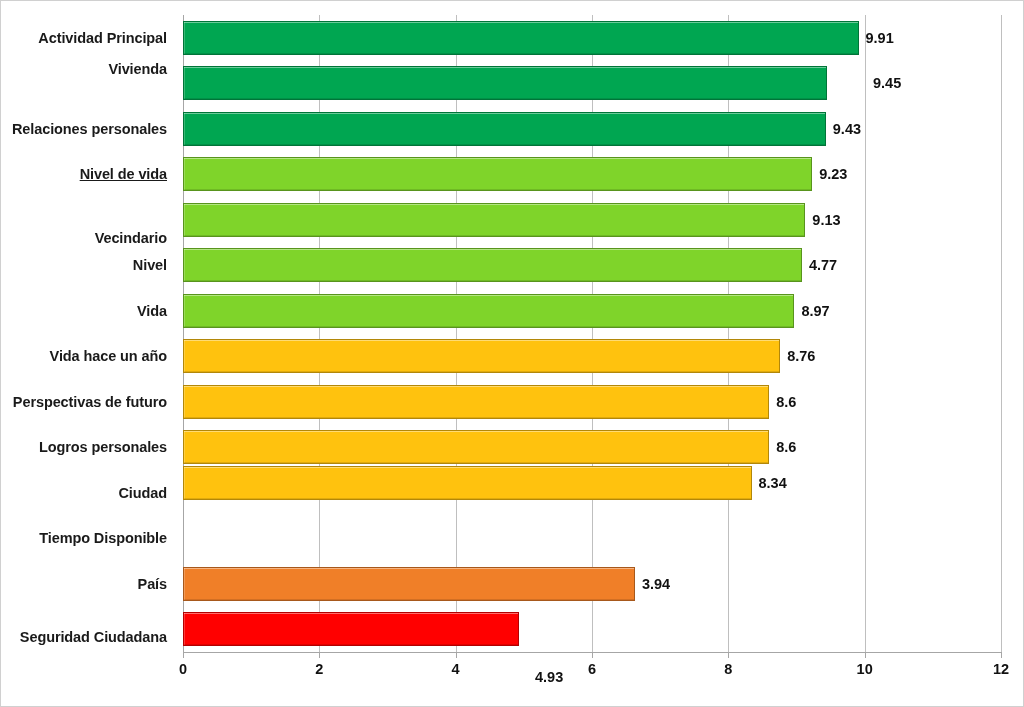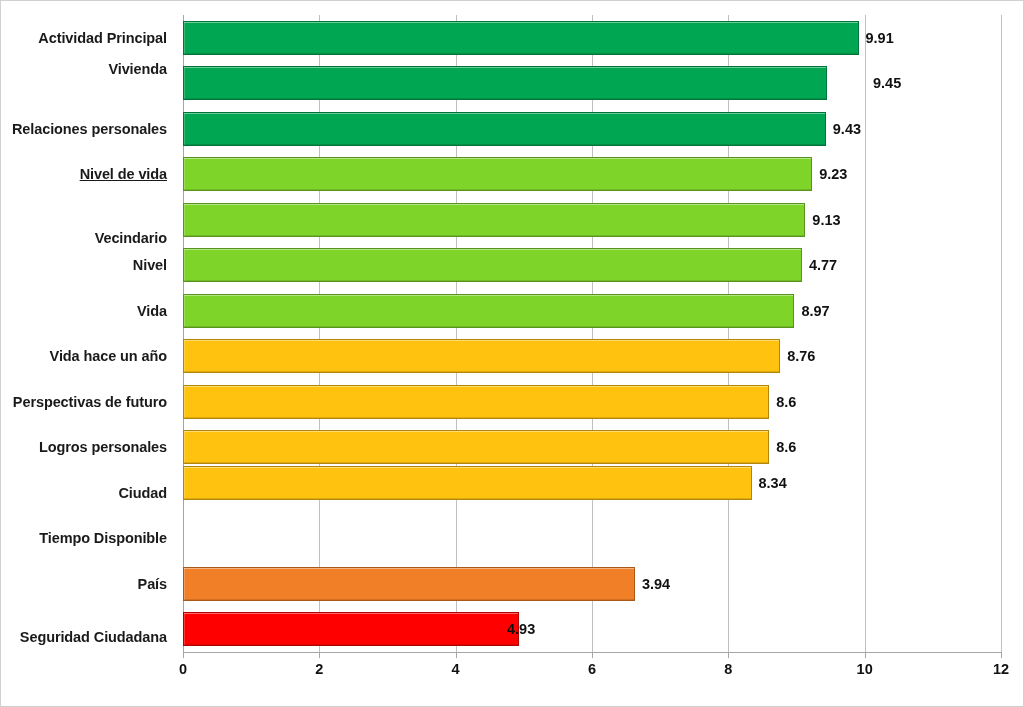--- a/index.html
+++ b/index.html
@@ -206,21 +206,21 @@
         <div class="bar-row" style="top: 451px;">
           <div class="bar" style="width: 568.51px; background: rgb(255, 194, 14);"></div>
           <div class="bar-value" style="left: 575.51px;">8.34</div>
         </div>
         <div class="bar-row" style="top: 551.75px;">
           <div class="bar" style="width: 451.945px; background: rgb(240, 127, 40);"></div>
           <div class="bar-value" style="left: 458.945px;">3.94</div>
         </div>
         <div class="bar-row" style="top: 597.25px;">
           <div class="bar" style="width: 336.062px; background: rgb(255, 0, 0);"></div>
-          <div class="bar-value" style="left: 324px;">4.93</div>
+          <div class="bar-value" style="left: 352px; margin-top: 48px;">4.93</div>
         </div>
       </div>
   </div>
 
   <div id="axis-baseline"></div>
   <div id="value-axis">
       <div class="tick-mark" style="left: 0px;"></div>
       <div class="tick-label" style="left: 0px;">0</div>
       <div class="tick-mark" style="left: 136.333px;"></div>
       <div class="tick-label" style="left: 136.333px;">2</div>

